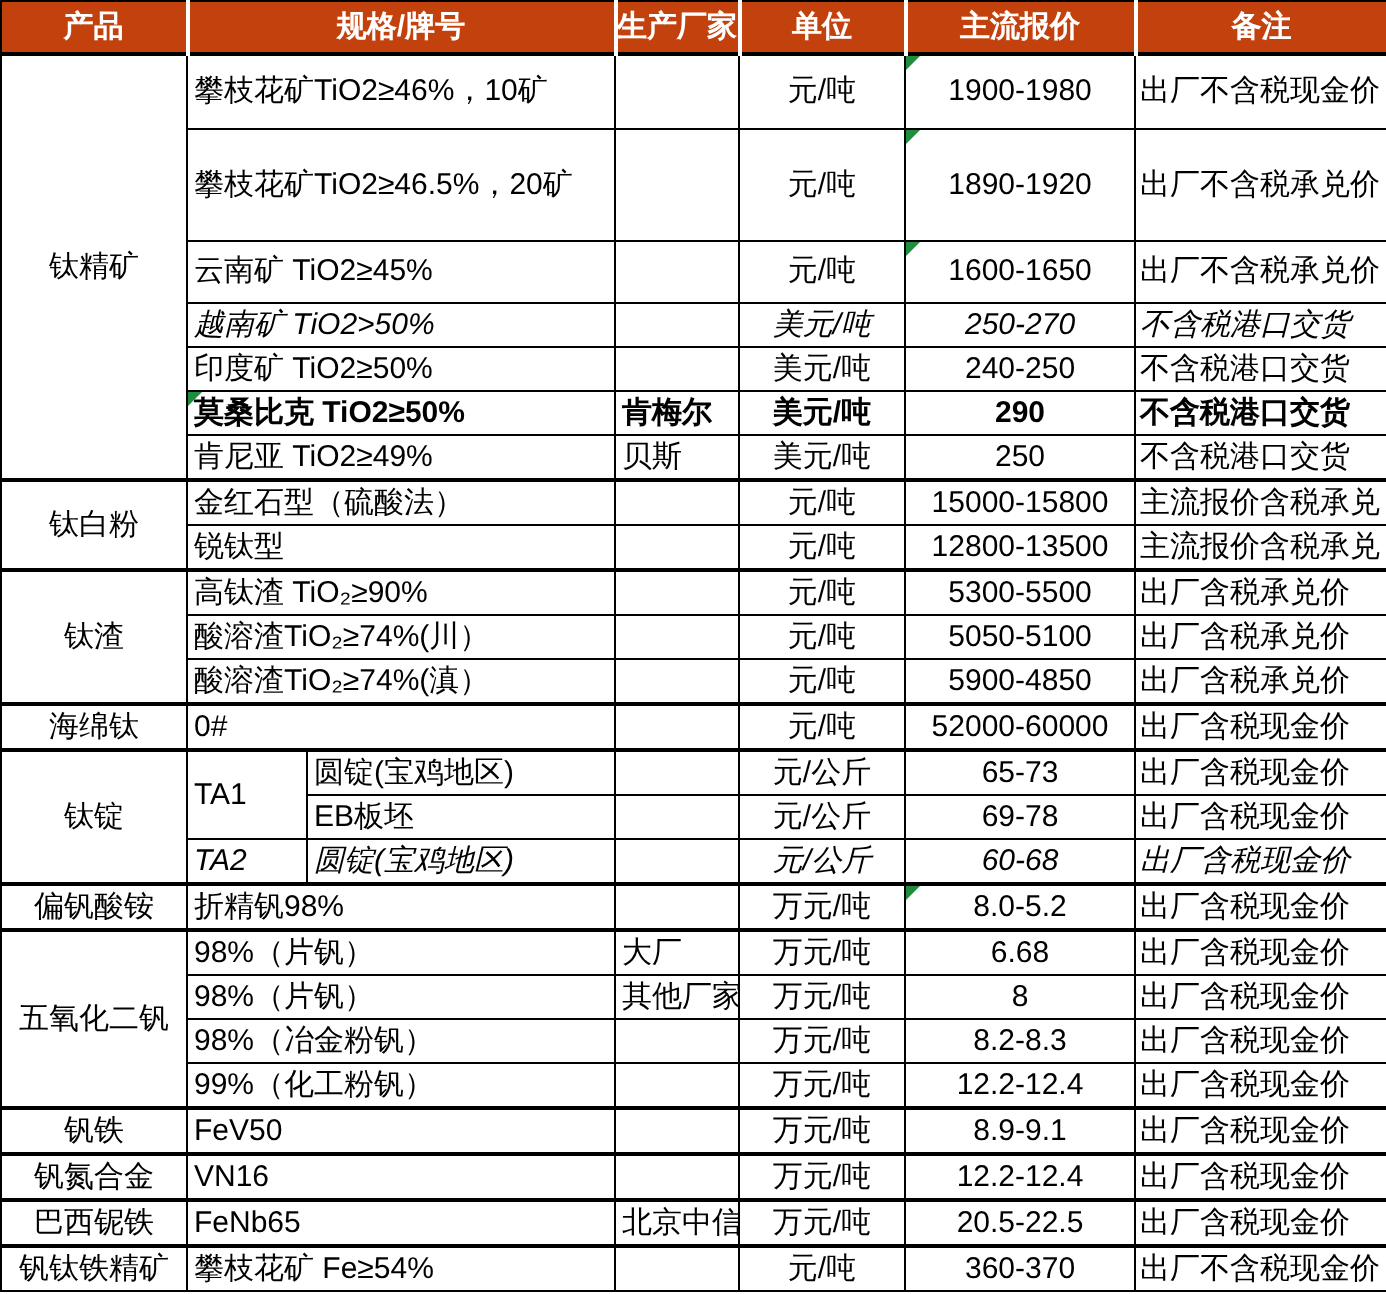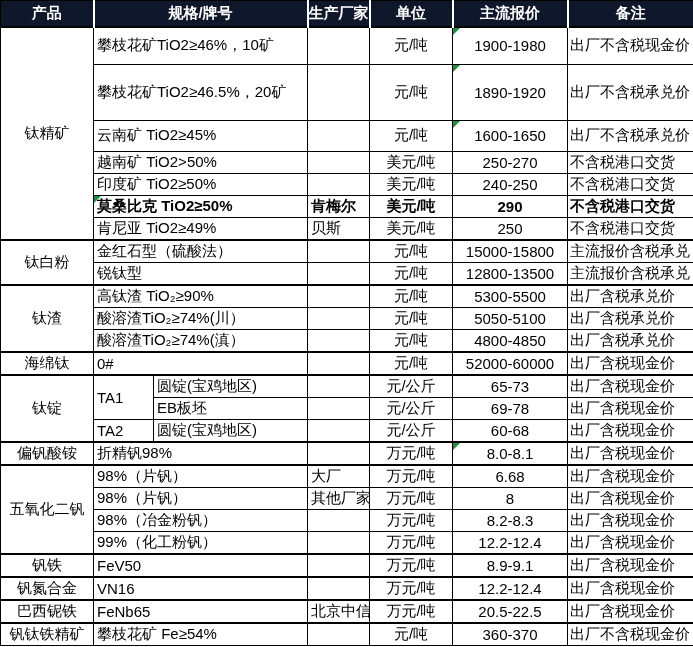--- a/index.html
+++ b/index.html
@@ -1,18 +1,18 @@
 <!DOCTYPE html>
 <html><head>
 <meta charset="utf-8">
 <style>
   html,body{margin:0;padding:0;background:#ffffff;}
   body{width:693px;height:647px;font-family:"Liberation Sans","DejaVu Sans",sans-serif;}
   table{border-collapse:collapse;table-layout:fixed;width:693px;border:1px solid #000;}
-  th{background:#0f172a;color:#ffffff;font-size:15px;font-weight:bold;height:25px;padding:0;
+  th{background:#c2410c;color:#ffffff;font-size:15px;font-weight:bold;height:25px;padding:0;
      border-bottom:1px solid #000;white-space:nowrap;overflow:hidden;text-align:center;}
   th + th{border-left:2px solid #ffffff;margin-left:16px;}
   td{border:1px solid #000;font-size:15px;color:#000;height:21px;padding:0 3px;
      white-space:nowrap;overflow:hidden;position:relative;vertical-align:middle;}
   tr.sec td{border-top-width:2px;}
   .c-product{text-align:center;}
   .c-spec{text-align:left;}
   .c-maker{text-align:left;}
   .c-unit{text-align:center;}
   .c-price{text-align:center;}
@@ -60,21 +60,21 @@
           <td class="c-price"><span class="tri-icon"></span><span>1890-1920</span></td>
           <td class="c-remark"><span>出厂不含税承兑价</span></td>
         </tr>
         <tr style="height: 31px;">
           <td colspan="2" class="c-spec"><span>云南矿 TiO2≥45%</span></td>
           <td class="c-maker"><span></span></td>
           <td class="c-unit"><span>元/吨</span></td>
           <td class="c-price"><span class="tri-icon"></span><span>1600-1650</span></td>
           <td class="c-remark"><span>出厂不含税承兑价</span></td>
         </tr>
-        <tr style="height: 21px;">
+        <tr style="height: 21px; font-style: italic;">
           <td colspan="2" class="c-spec"><span>越南矿 TiO2&gt;50%</span></td>
           <td class="c-maker"><span></span></td>
           <td class="c-unit"><span>美元/吨</span></td>
           <td class="c-price"><span>250-270</span></td>
           <td class="c-remark"><span>不含税港口交货</span></td>
         </tr>
         <tr style="height: 21px;">
           <td colspan="2" class="c-spec"><span>印度矿 TiO2≥50%</span></td>
           <td class="c-maker"><span></span></td>
           <td class="c-unit"><span>美元/吨</span></td>
@@ -122,21 +122,21 @@
           <td colspan="2" class="c-spec"><span>酸溶渣TiO₂≥74%(川）</span></td>
           <td class="c-maker"><span></span></td>
           <td class="c-unit"><span>元/吨</span></td>
           <td class="c-price"><span>5050-5100</span></td>
           <td class="c-remark"><span>出厂含税承兑价</span></td>
         </tr>
         <tr style="height: 21px;">
           <td colspan="2" class="c-spec"><span>酸溶渣TiO₂≥74%(滇）</span></td>
           <td class="c-maker"><span></span></td>
           <td class="c-unit"><span>元/吨</span></td>
-          <td class="c-price"><span>4800-4850</span></td>
+          <td class="c-price"><span>5900-4850</span></td>
           <td class="c-remark"><span>出厂含税承兑价</span></td>
         </tr>
         <tr class="sec" style="height: 21px;">
           <td class="c-product"><span>海绵钛</span></td>
           <td colspan="2" class="c-spec"><span>0#</span></td>
           <td class="c-maker"><span></span></td>
           <td class="c-unit"><span>元/吨</span></td>
           <td class="c-price"><span>52000-60000</span></td>
           <td class="c-remark"><span>出厂含税现金价</span></td>
         </tr>
@@ -149,34 +149,34 @@
           <td class="c-price"><span>65-73</span></td>
           <td class="c-remark"><span>出厂含税现金价</span></td>
         </tr>
         <tr style="height: 21px;">
           <td class="c-spec"><span>EB板坯</span></td>
           <td class="c-maker"><span></span></td>
           <td class="c-unit"><span>元/公斤</span></td>
           <td class="c-price"><span>69-78</span></td>
           <td class="c-remark"><span>出厂含税现金价</span></td>
         </tr>
-        <tr style="height: 21px;">
+        <tr style="height: 21px; font-style: italic;">
           <td class="c-spec"><span>TA2</span></td>
           <td class="c-spec"><span>圆锭(宝鸡地区)</span></td>
           <td class="c-maker"><span></span></td>
           <td class="c-unit"><span>元/公斤</span></td>
           <td class="c-price"><span>60-68</span></td>
           <td class="c-remark"><span>出厂含税现金价</span></td>
         </tr>
         <tr class="sec" style="height: 21px;">
           <td class="c-product"><span>偏钒酸铵</span></td>
           <td colspan="2" class="c-spec"><span>折精钒98%</span></td>
           <td class="c-maker"><span></span></td>
           <td class="c-unit"><span>万元/吨</span></td>
-          <td class="c-price"><span class="tri-icon"></span><span>8.0-8.1</span></td>
+          <td class="c-price"><span class="tri-icon"></span><span>8.0-5.2</span></td>
           <td class="c-remark"><span>出厂含税现金价</span></td>
         </tr>
         <tr class="sec" style="height: 21px;">
           <td rowspan="4" class="c-product"><span>五氧化二钒</span></td>
           <td colspan="2" class="c-spec"><span>98%（片钒）</span></td>
           <td class="c-maker"><span>大厂</span></td>
           <td class="c-unit"><span>万元/吨</span></td>
           <td class="c-price"><span>6.68</span></td>
           <td class="c-remark"><span>出厂含税现金价</span></td>
         </tr>

